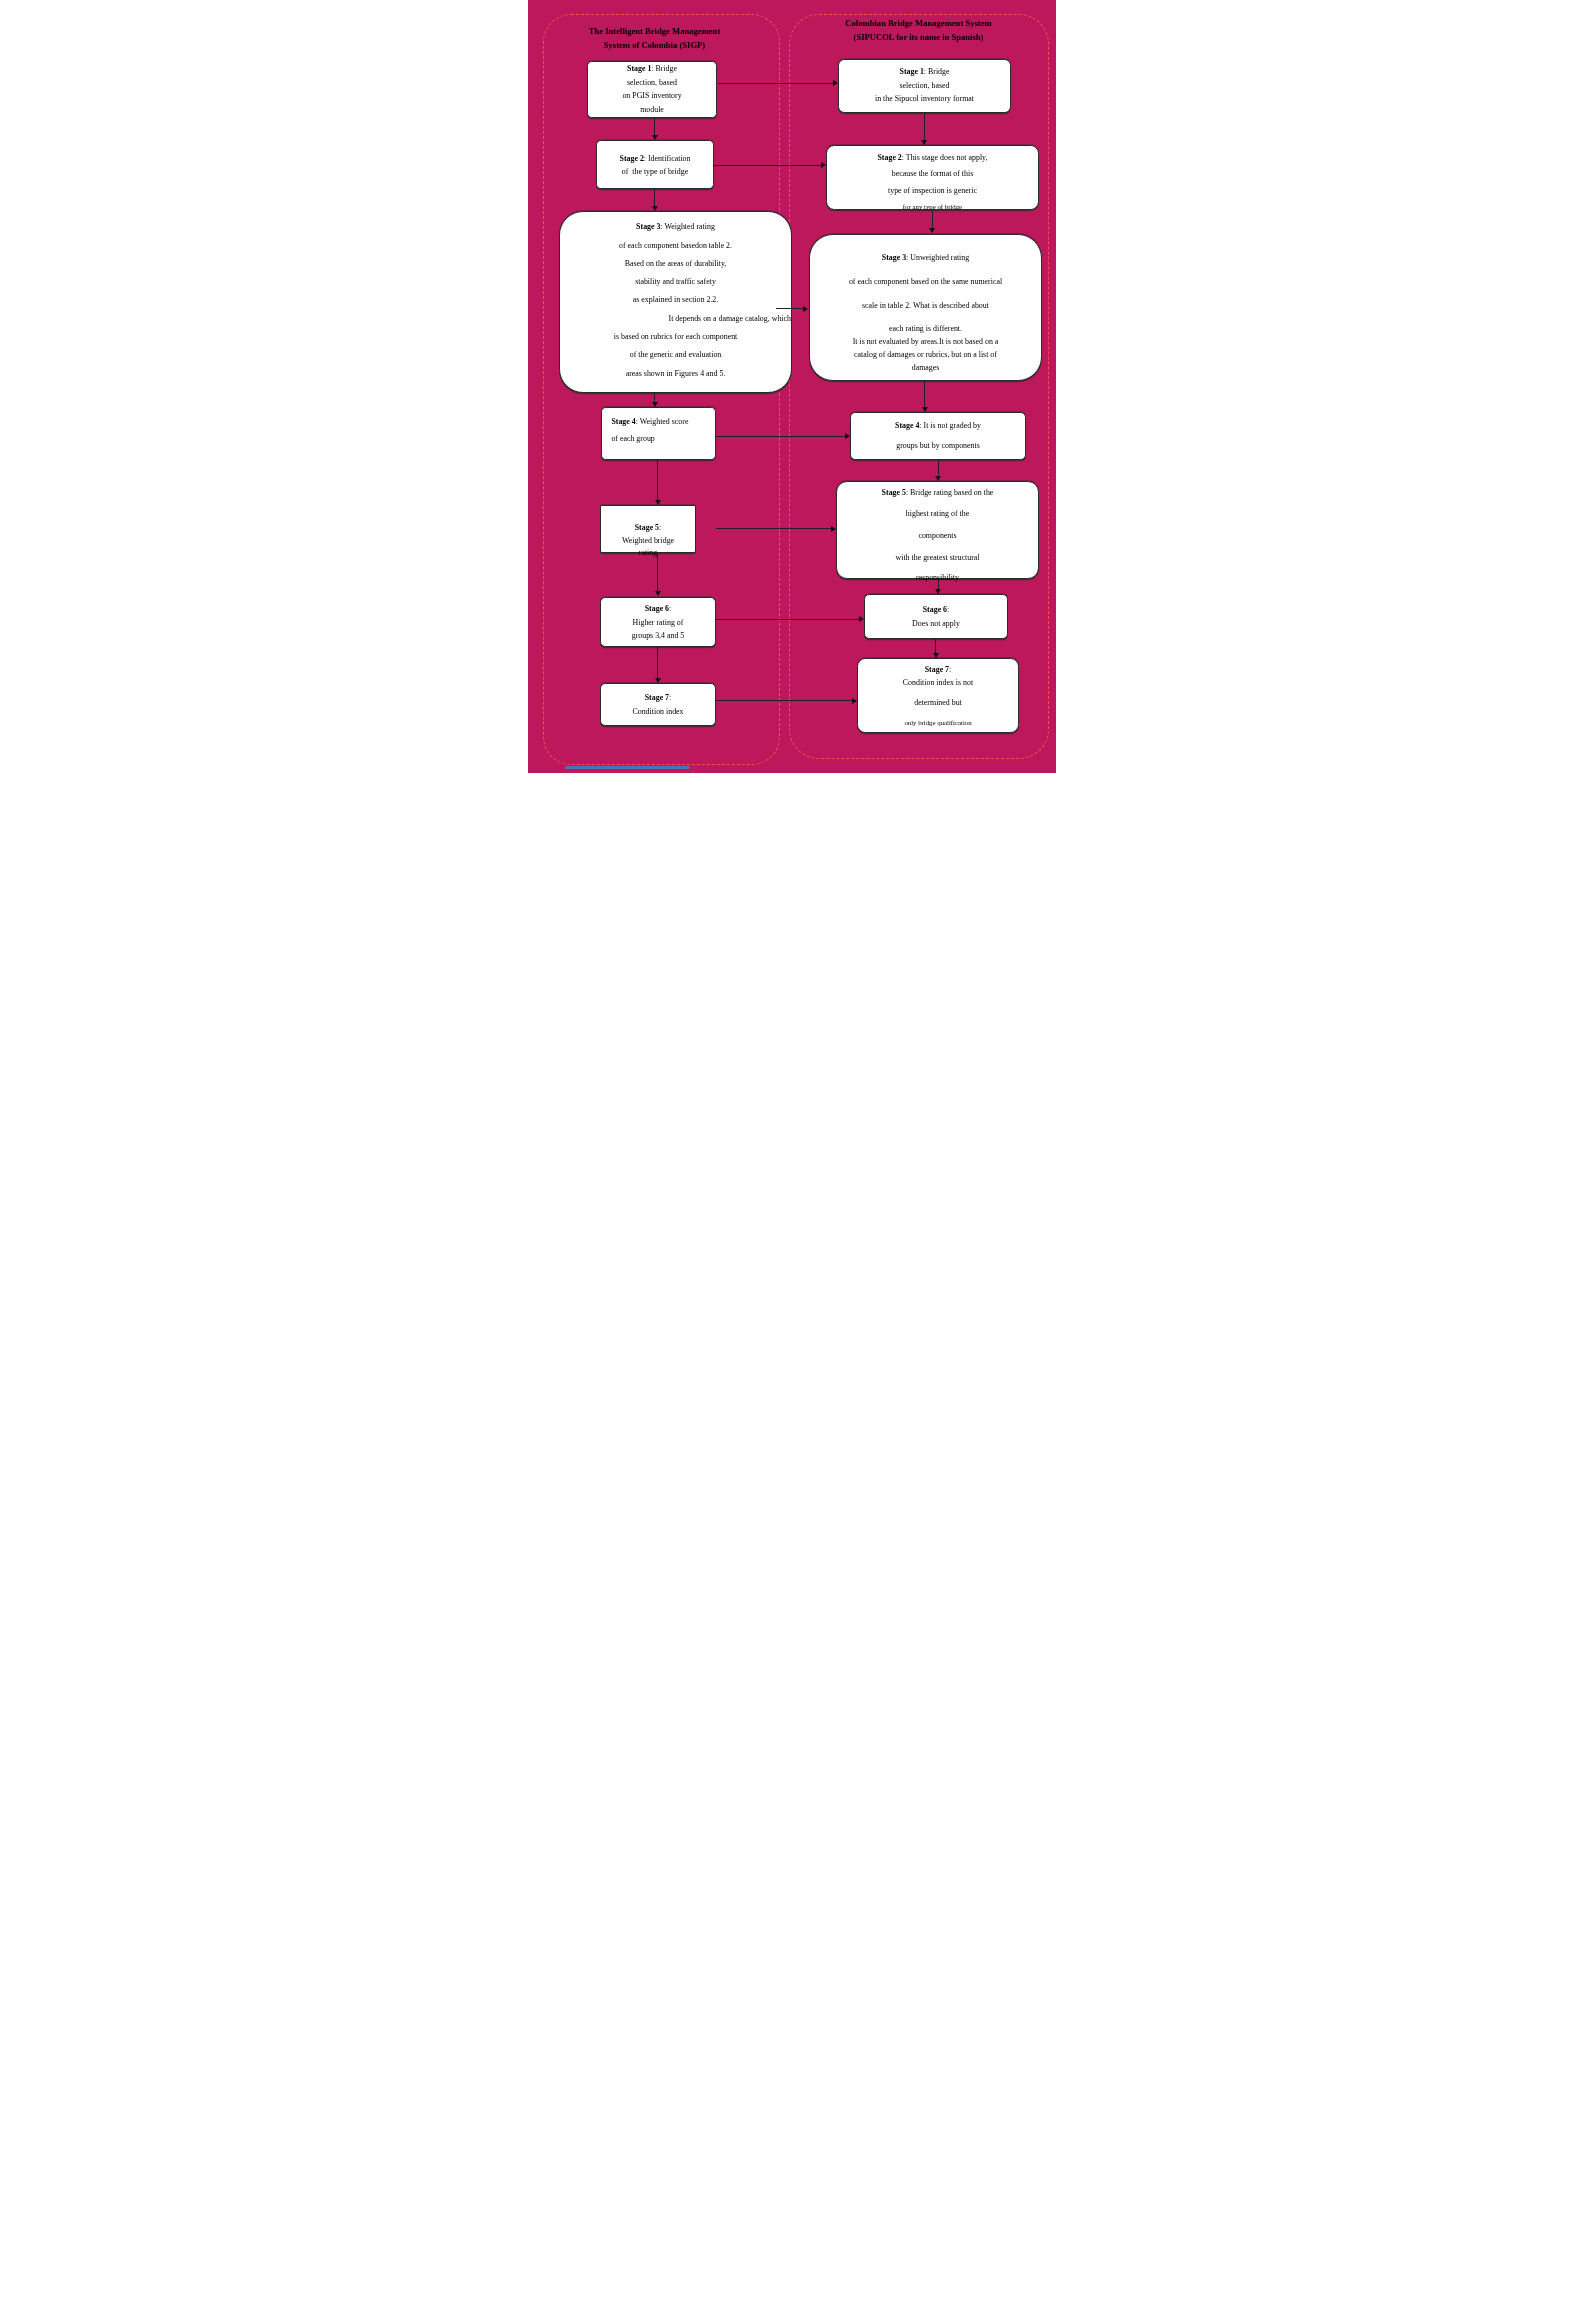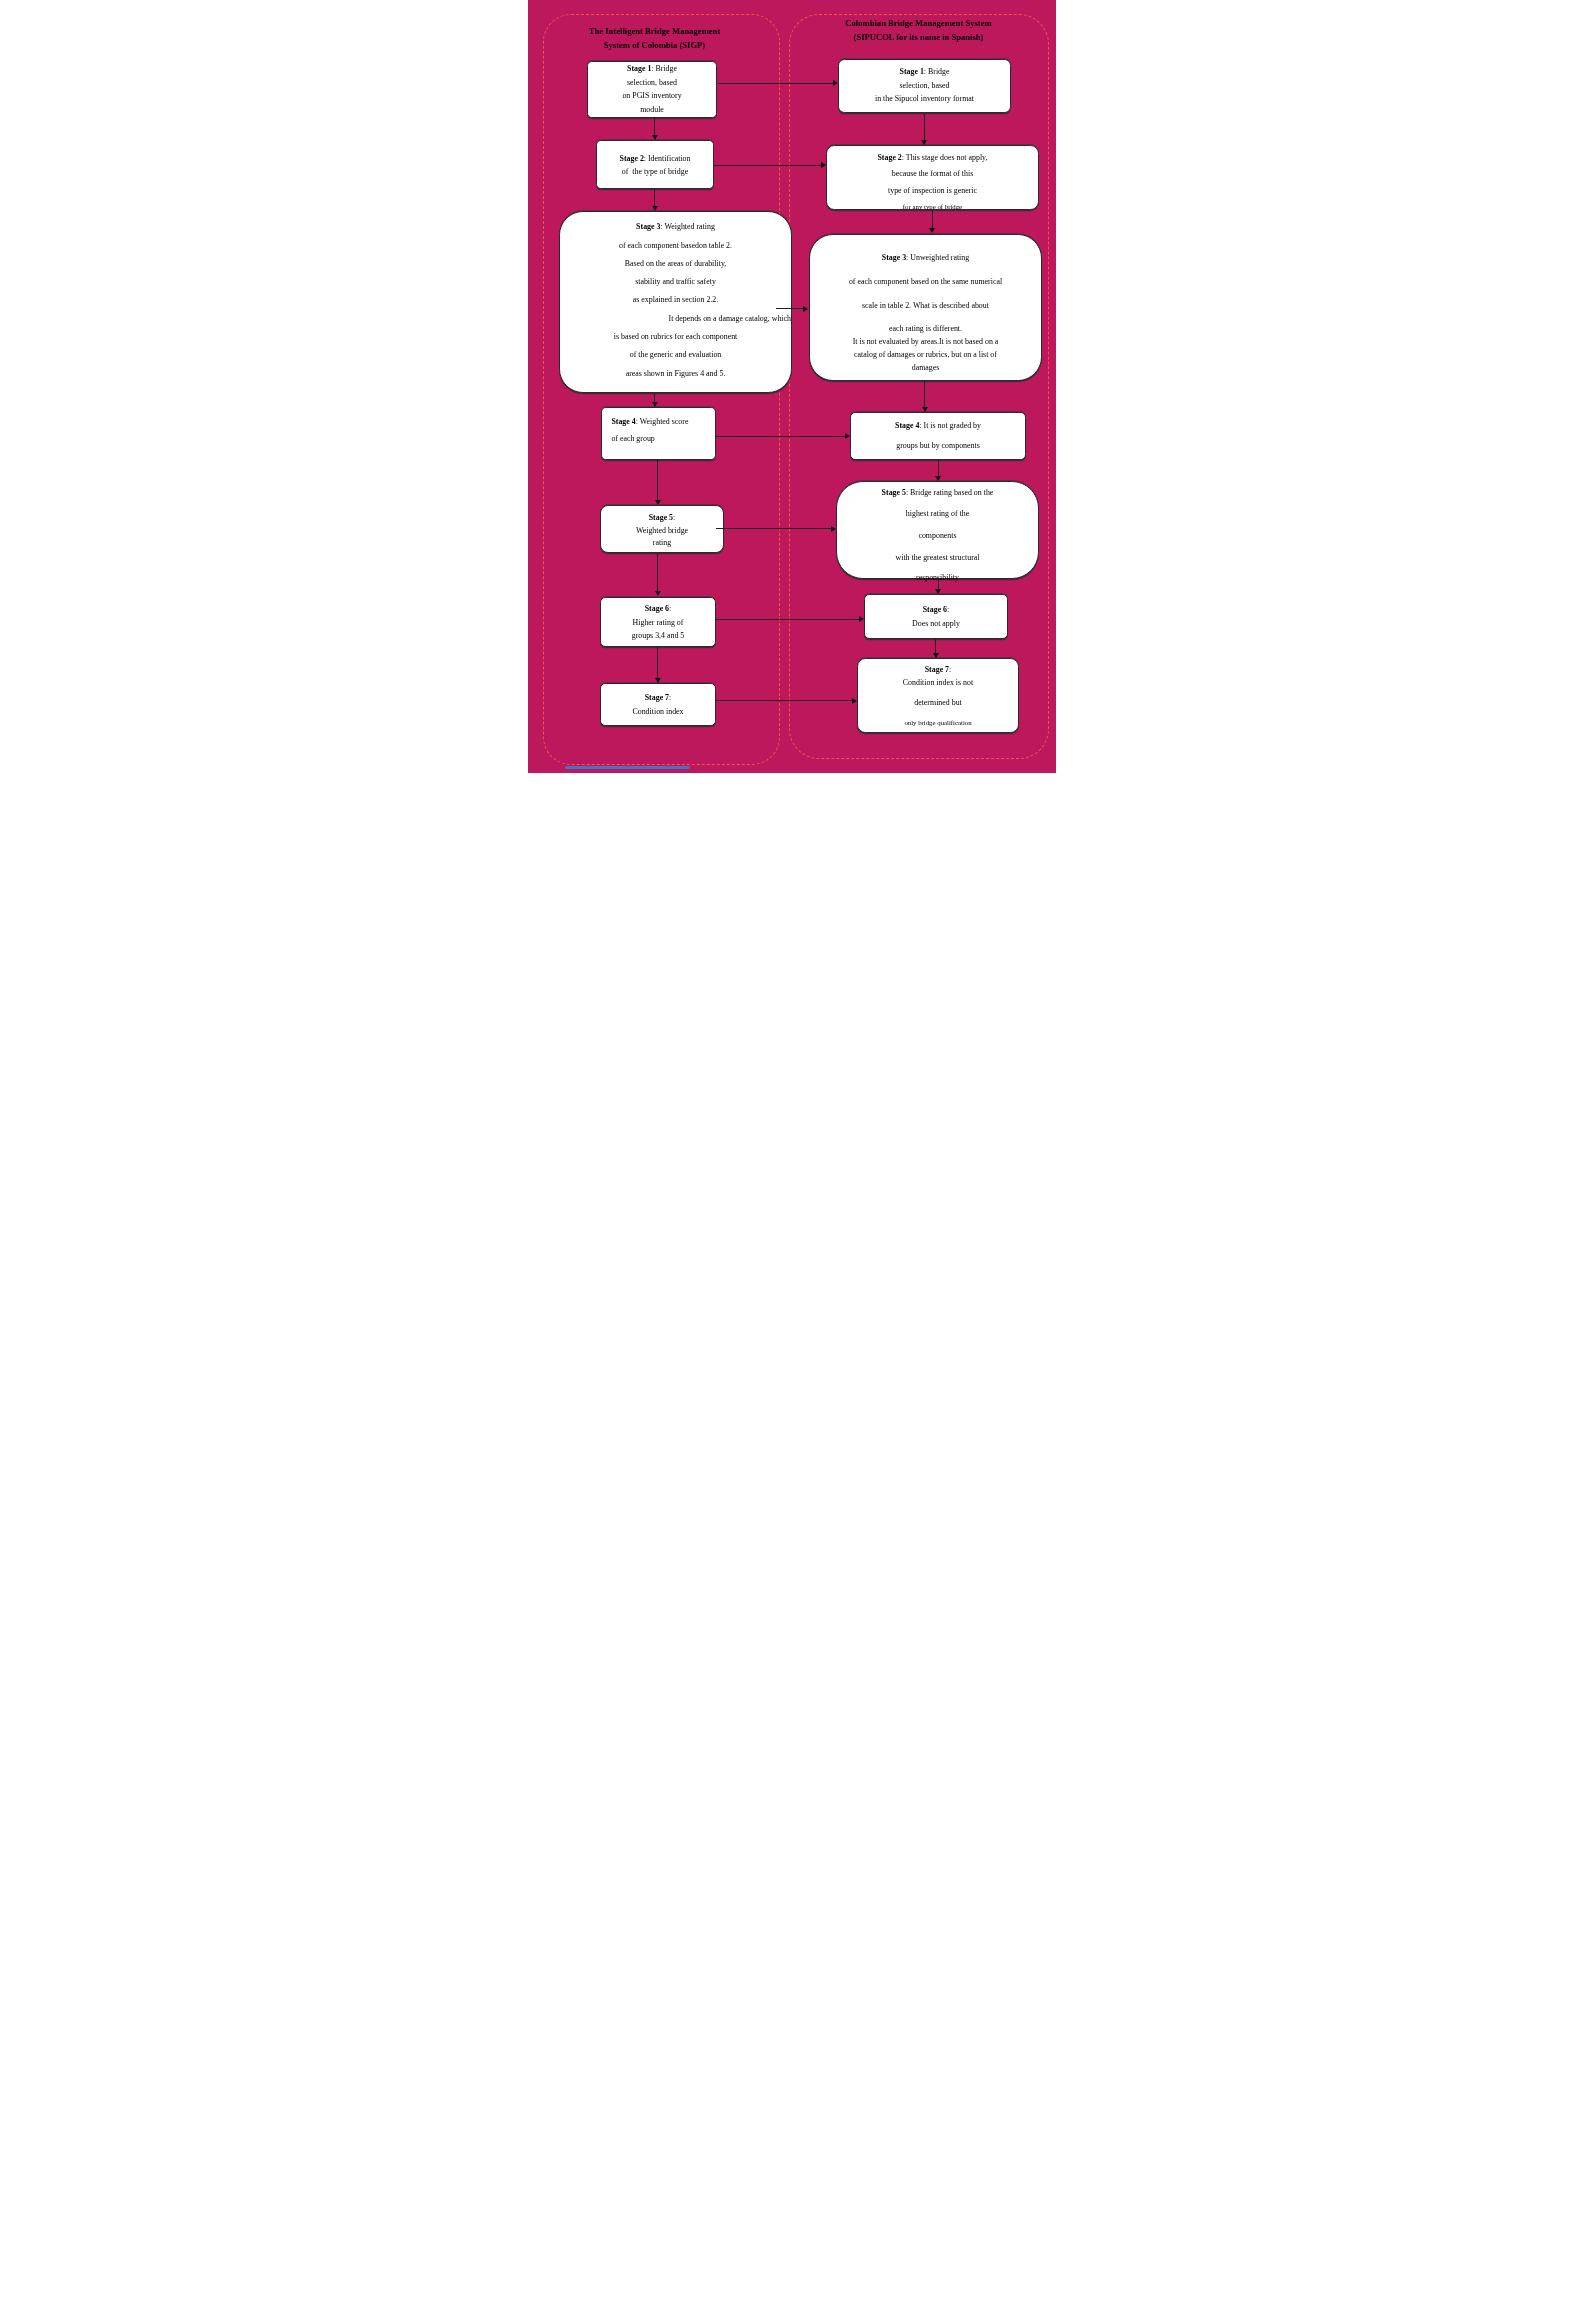--- a/index.html
+++ b/index.html
@@ -58,21 +58,21 @@
         <div class="line" style="line-height: 18.3px;"><span>as explained in section 2.2.</span></div>
         <div class="line" style="line-height: 18.3px; text-align: right;"><span>It depends on a damage catalog, which</span></div>
         <div class="line" style="line-height: 18.3px;"><span>is based on rubrics for each component</span></div>
         <div class="line" style="line-height: 18.3px;"><span>of the generic and evaluation</span></div>
         <div class="line" style="line-height: 18.3px;"><span>areas shown in Figures 4 and 5.</span></div>
       </div>
       <div class="stage-box" style="left: 73px; top: 407px; width: 115px; height: 53px; border-radius: 4.7px; padding-top: 0px; text-align: left; padding-left: 9.4px;">
         <div class="line" style="line-height: 14px; margin-top: 7.3px;"><b>Stage 4</b><span>: Weighted score</span></div>
         <div class="line" style="line-height: 14px; margin-top: 3.1px;"><span>of each group</span></div>
       </div>
-      <div class="stage-box" style="left: 72px; top: 505px; width: 124px; height: 48px; border-radius: 8px; padding-top: 6px;">
+      <div class="stage-box" style="left: 72px; top: 505px; width: 96px; height: 48px; border-radius: 2px; padding-top: 16px;">
         <div class="line" style="line-height: 12.6px;"><b>Stage 5</b><span>:</span></div>
         <div class="line" style="line-height: 12.6px;"><span>Weighted bridge</span></div>
         <div class="line" style="line-height: 12.6px;"><span>rating</span></div>
       </div>
       <div class="stage-box" style="left: 72px; top: 597px; width: 116px; height: 50px; border-radius: 5.2px; padding-top: 4.2px;">
         <div class="line" style="line-height: 13.6px;"><b>Stage 6</b><span>:</span></div>
         <div class="line" style="line-height: 13.6px;"><span>Higher rating of</span></div>
         <div class="line" style="line-height: 13.6px;"><span>groups 3,4 and 5</span></div>
       </div>
       <div class="stage-box" style="left: 72px; top: 683px; width: 116px; height: 43px; border-radius: 5.2px; padding-top: 7.3px;">
@@ -96,21 +96,21 @@
         <div class="line" style="line-height: 13px; margin-top: 11px;"><span>scale in table 2. What is described about</span></div>
         <div class="line" style="line-height: 13px; margin-top: 10.5px;"><span>each rating is different.</span></div>
         <div class="line" style="line-height: 13px;"><span>It is not evaluated by areas.It is not based on a</span></div>
         <div class="line" style="line-height: 13px;"><span>catalog of damages or rubrics, but on a list of</span></div>
         <div class="line" style="line-height: 13px;"><span>damages</span></div>
       </div>
       <div class="stage-box" style="left: 322px; top: 412px; width: 176px; height: 48px; border-radius: 5.2px; padding-top: 6.3px;">
         <div class="line" style="line-height: 13px;"><b>Stage 4</b><span>: It is not graded by</span></div>
         <div class="line" style="line-height: 13px; margin-top: 6.8px;"><span>groups but by components</span></div>
       </div>
-      <div class="stage-box" style="left: 308px; top: 481px; width: 203px; height: 98px; border-radius: 27px; padding-top: 4.2px;">
+      <div class="stage-box" style="left: 308px; top: 481px; width: 203px; height: 98px; border-radius: 11px; padding-top: 4.2px;">
         <div class="line" style="line-height: 13px;"><b>Stage 5</b><span>: Bridge rating based on the</span></div>
         <div class="line" style="line-height: 13px; margin-top: 7.9px;"><span>highest rating of the</span></div>
         <div class="line" style="line-height: 13px; margin-top: 9px;"><span>components</span></div>
         <div class="line" style="line-height: 13px; margin-top: 9.4px;"><span>with the greatest structural</span></div>
         <div class="line" style="line-height: 13px; margin-top: 6.8px;"><span>responsibility</span></div>
       </div>
       <div class="stage-box" style="left: 336px; top: 594px; width: 144px; height: 45px; border-radius: 5.2px; padding-top: 7.9px;">
         <div class="line" style="line-height: 13px;"><b>Stage 6</b><span>:</span></div>
         <div class="line" style="line-height: 13px; margin-top: 1.6px;"><span>Does not apply</span></div>
       </div>

